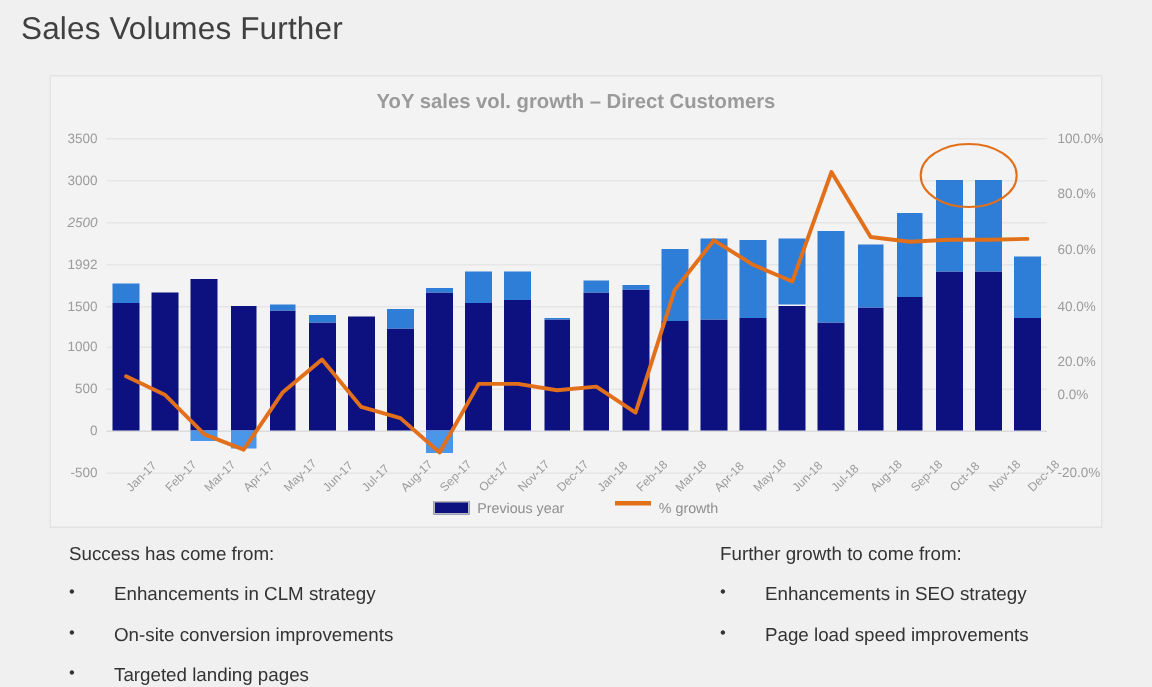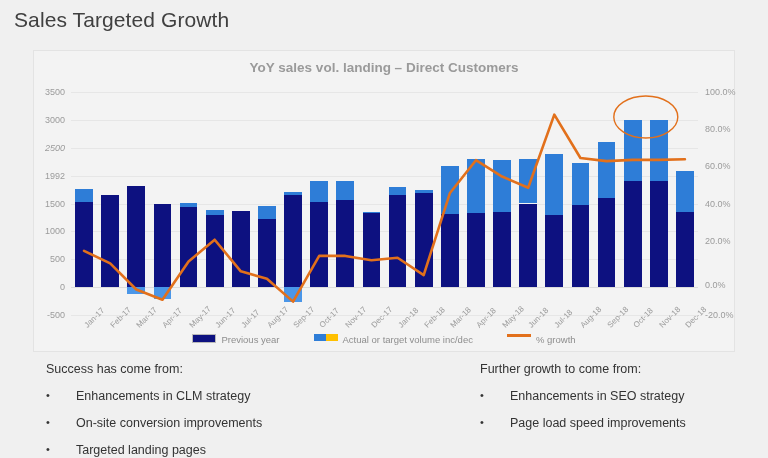--- a/index.html
+++ b/index.html
@@ -86,25 +86,25 @@
   .note-head{font-size:12.5px;color:#333;margin:6px 0 0 0;}
   .bullet{display:flex;font-size:12.5px;color:#333;margin-top:13px;}
   .bullet .dot{width:30px;flex:0 0 30px;text-align:left;font-size:11px;line-height:1.2;}
   .bullet .txt{flex:1;}
 </style>
 </head>
 <body>
 
 <div id="slide">
 
-  <div id="slide-title">Sales Targeted Growth</div>
+  <div id="slide-title">Sales Volumes Further</div>
 
   <div id="chart-panel">
 
-    <div id="chart-title">YoY sales vol. landing – Direct Customers</div>
+    <div id="chart-title">YoY sales vol. growth – Direct Customers</div>
 
     <div id="plot">
       <div id="gridlines">
           <div class="gridline" style="top: 223px;"></div>
           <div class="gridline zero" style="top: 195.125px;"></div>
           <div class="gridline" style="top: 167.25px;"></div>
           <div class="gridline" style="top: 139.375px;"></div>
           <div class="gridline" style="top: 111.5px;"></div>
           <div class="gridline" style="top: 83.625px;"></div>
           <div class="gridline" style="top: 55.75px;"></div>
@@ -117,21 +117,21 @@
           <div class="ytick" style="top: 167.25px;">500</div>
           <div class="ytick" style="top: 139.375px;">1000</div>
           <div class="ytick" style="top: 111.5px;">1500</div>
           <div class="ytick" style="top: 83.625px;">1992</div>
           <div class="ytick" style="top: 55.75px; font-style: italic;">2500</div>
           <div class="ytick" style="top: 27.875px;">3000</div>
           <div class="ytick" style="top: 0px;">3500</div>
         </div>
       <div id="y2axis">
           <div class="y2tick" style="top: 223px;">-20.0%</div>
-          <div class="y2tick" style="top: 193px;">0.0%</div>
+          <div class="y2tick" style="top: 171px;">0.0%</div>
           <div class="y2tick" style="top: 148.667px;">20.0%</div>
           <div class="y2tick" style="top: 111.5px;">40.0%</div>
           <div class="y2tick" style="top: 74.3333px;">60.0%</div>
           <div class="y2tick" style="top: 37.1667px;">80.0%</div>
           <div class="y2tick" style="top: 0px;">100.0%</div>
         </div>
       <div id="bars">
           <div class="bar-slot" style="left: 0px; width: 26.125px;">
             <div class="seg seg-prev" style="top: 109.828px; height: 85.2975px;"></div>
             <div class="seg seg-inc" style="top: 97.005px; height: 12.8225px;"></div>
@@ -259,27 +259,20 @@
           <ellipse cx="574.8" cy="25" rx="32" ry="21" fill="none" stroke="#e2701b" stroke-width="1.4" vector-effect="non-scaling-stroke"></ellipse>
         </svg>
     </div>
 
     <div id="legend">
         <div class="legend-item">
           <span class="sw sw-prev"></span>
           <span class="lbl">Previous year</span>
         </div>
         <div class="legend-item">
-          <span class="sw sw-split">
-            <i style="background:#2e7dd7"></i>
-            <i style="background:#ffc000"></i>
-          </span>
-          <span class="lbl">Actual or target volume inc/dec</span>
-        </div>
-        <div class="legend-item">
           <span class="sw sw-line"></span>
           <span class="lbl">% growth</span>
         </div>
       </div>
   </div>
 
   <div id="notes">
     <div class="col left">
       <div class="note-head">Success has come from:</div>
       <div id="left-bullets">

